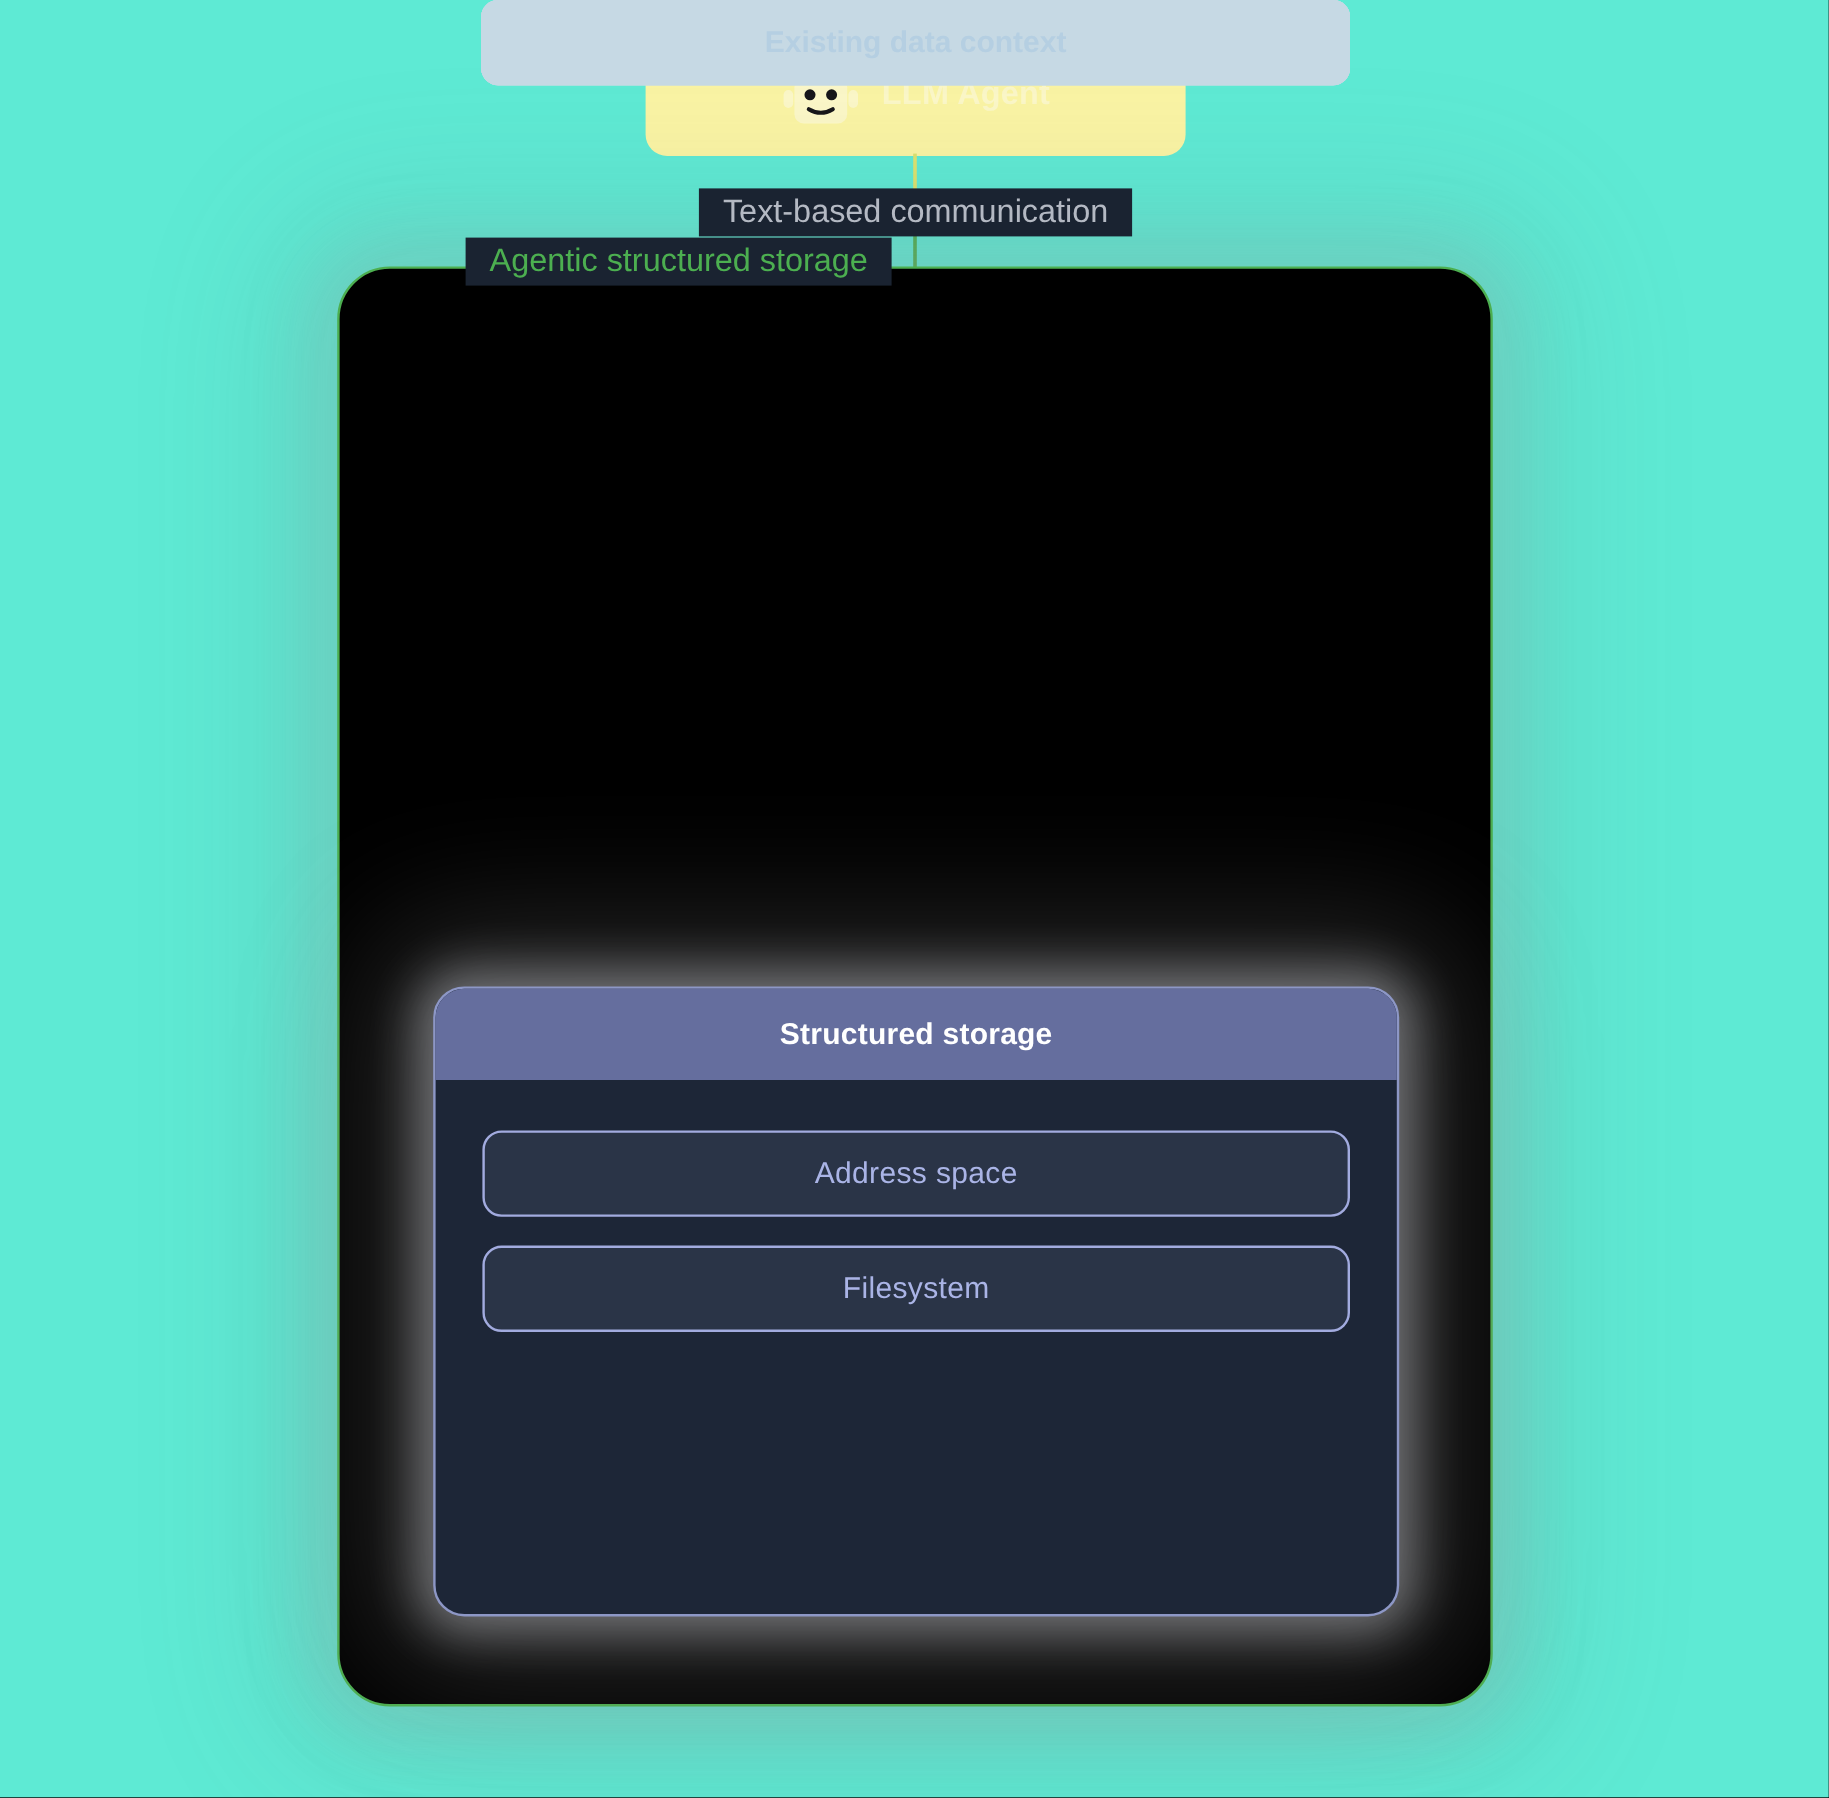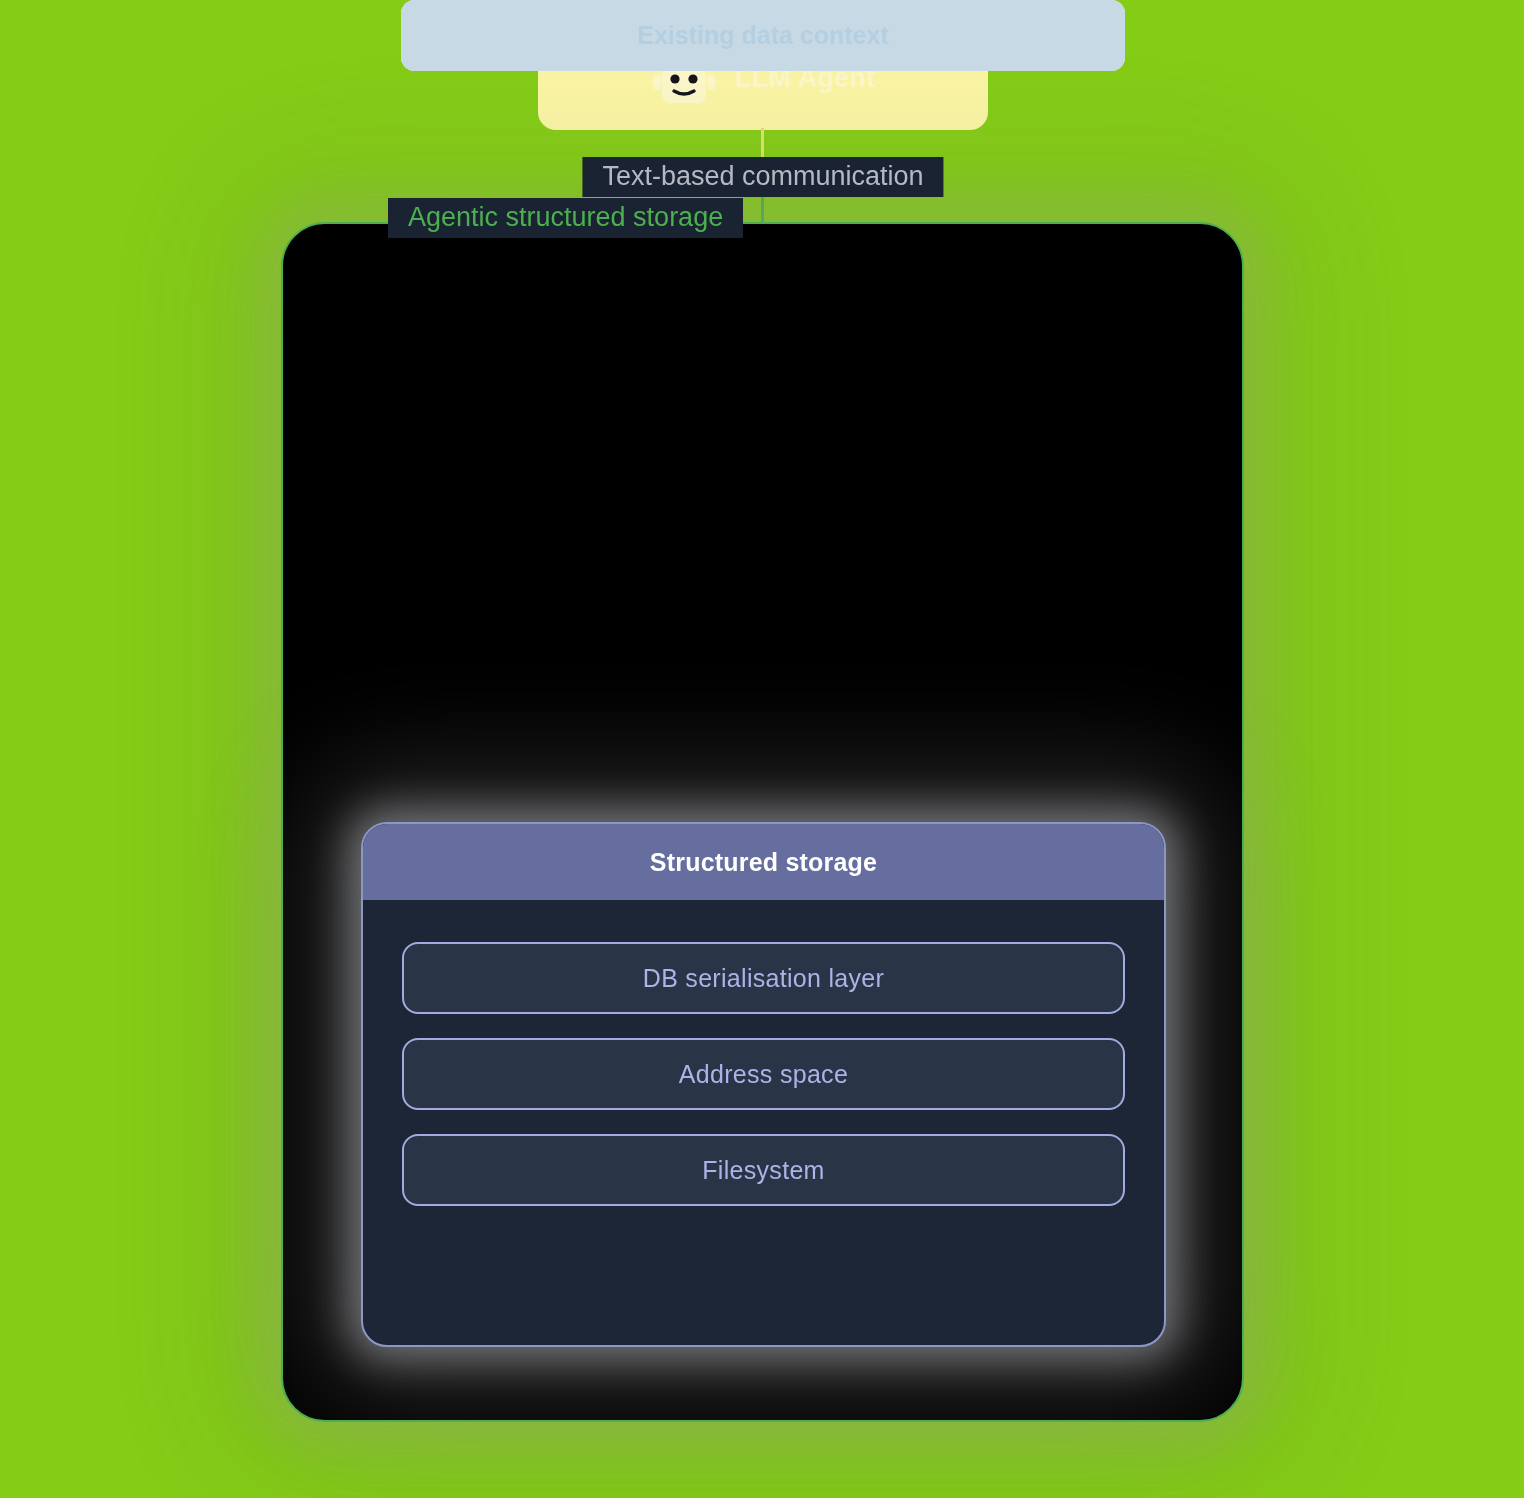--- a/index.html
+++ b/index.html
@@ -1,19 +1,19 @@
 <!DOCTYPE html>
 <html><head>
 <meta charset="utf-8">
 <style>
   html,body{margin:0;padding:0;background:#000;}
   .canvas{
     position:relative;
     width:1524px;height:1498px;
-    background:#84cc16;
+    background:#5eead4;
     overflow:hidden;
     font-family:"Liberation Sans", sans-serif;
   }
 
   
   .agent-box{
     position:absolute;left:538px;top:26px;width:450px;height:104px;
     background:#faf4a4;border-radius:18px;
     display:flex;align-items:center;justify-content:center;gap:18px;
   }
@@ -102,18 +102,17 @@
   <div class="outer"></div>
 
   <div class="kbar">Schema knowledge</div>
   <div class="kbar">Data types</div>
   <div class="kbar">Keys &amp; Constraints</div>
   <div class="kbar">Relations</div>
   <div class="kbar">Existing data context</div>
 
   <div class="storage-card">
     <div class="storage-header">Structured storage</div>
-    <div class="layer-btn">DB serialisation layer</div>
     <div class="layer-btn">Address space</div>
     <div class="layer-btn">Filesystem</div>
   </div>
 
 </div>
 
 </body></html>

